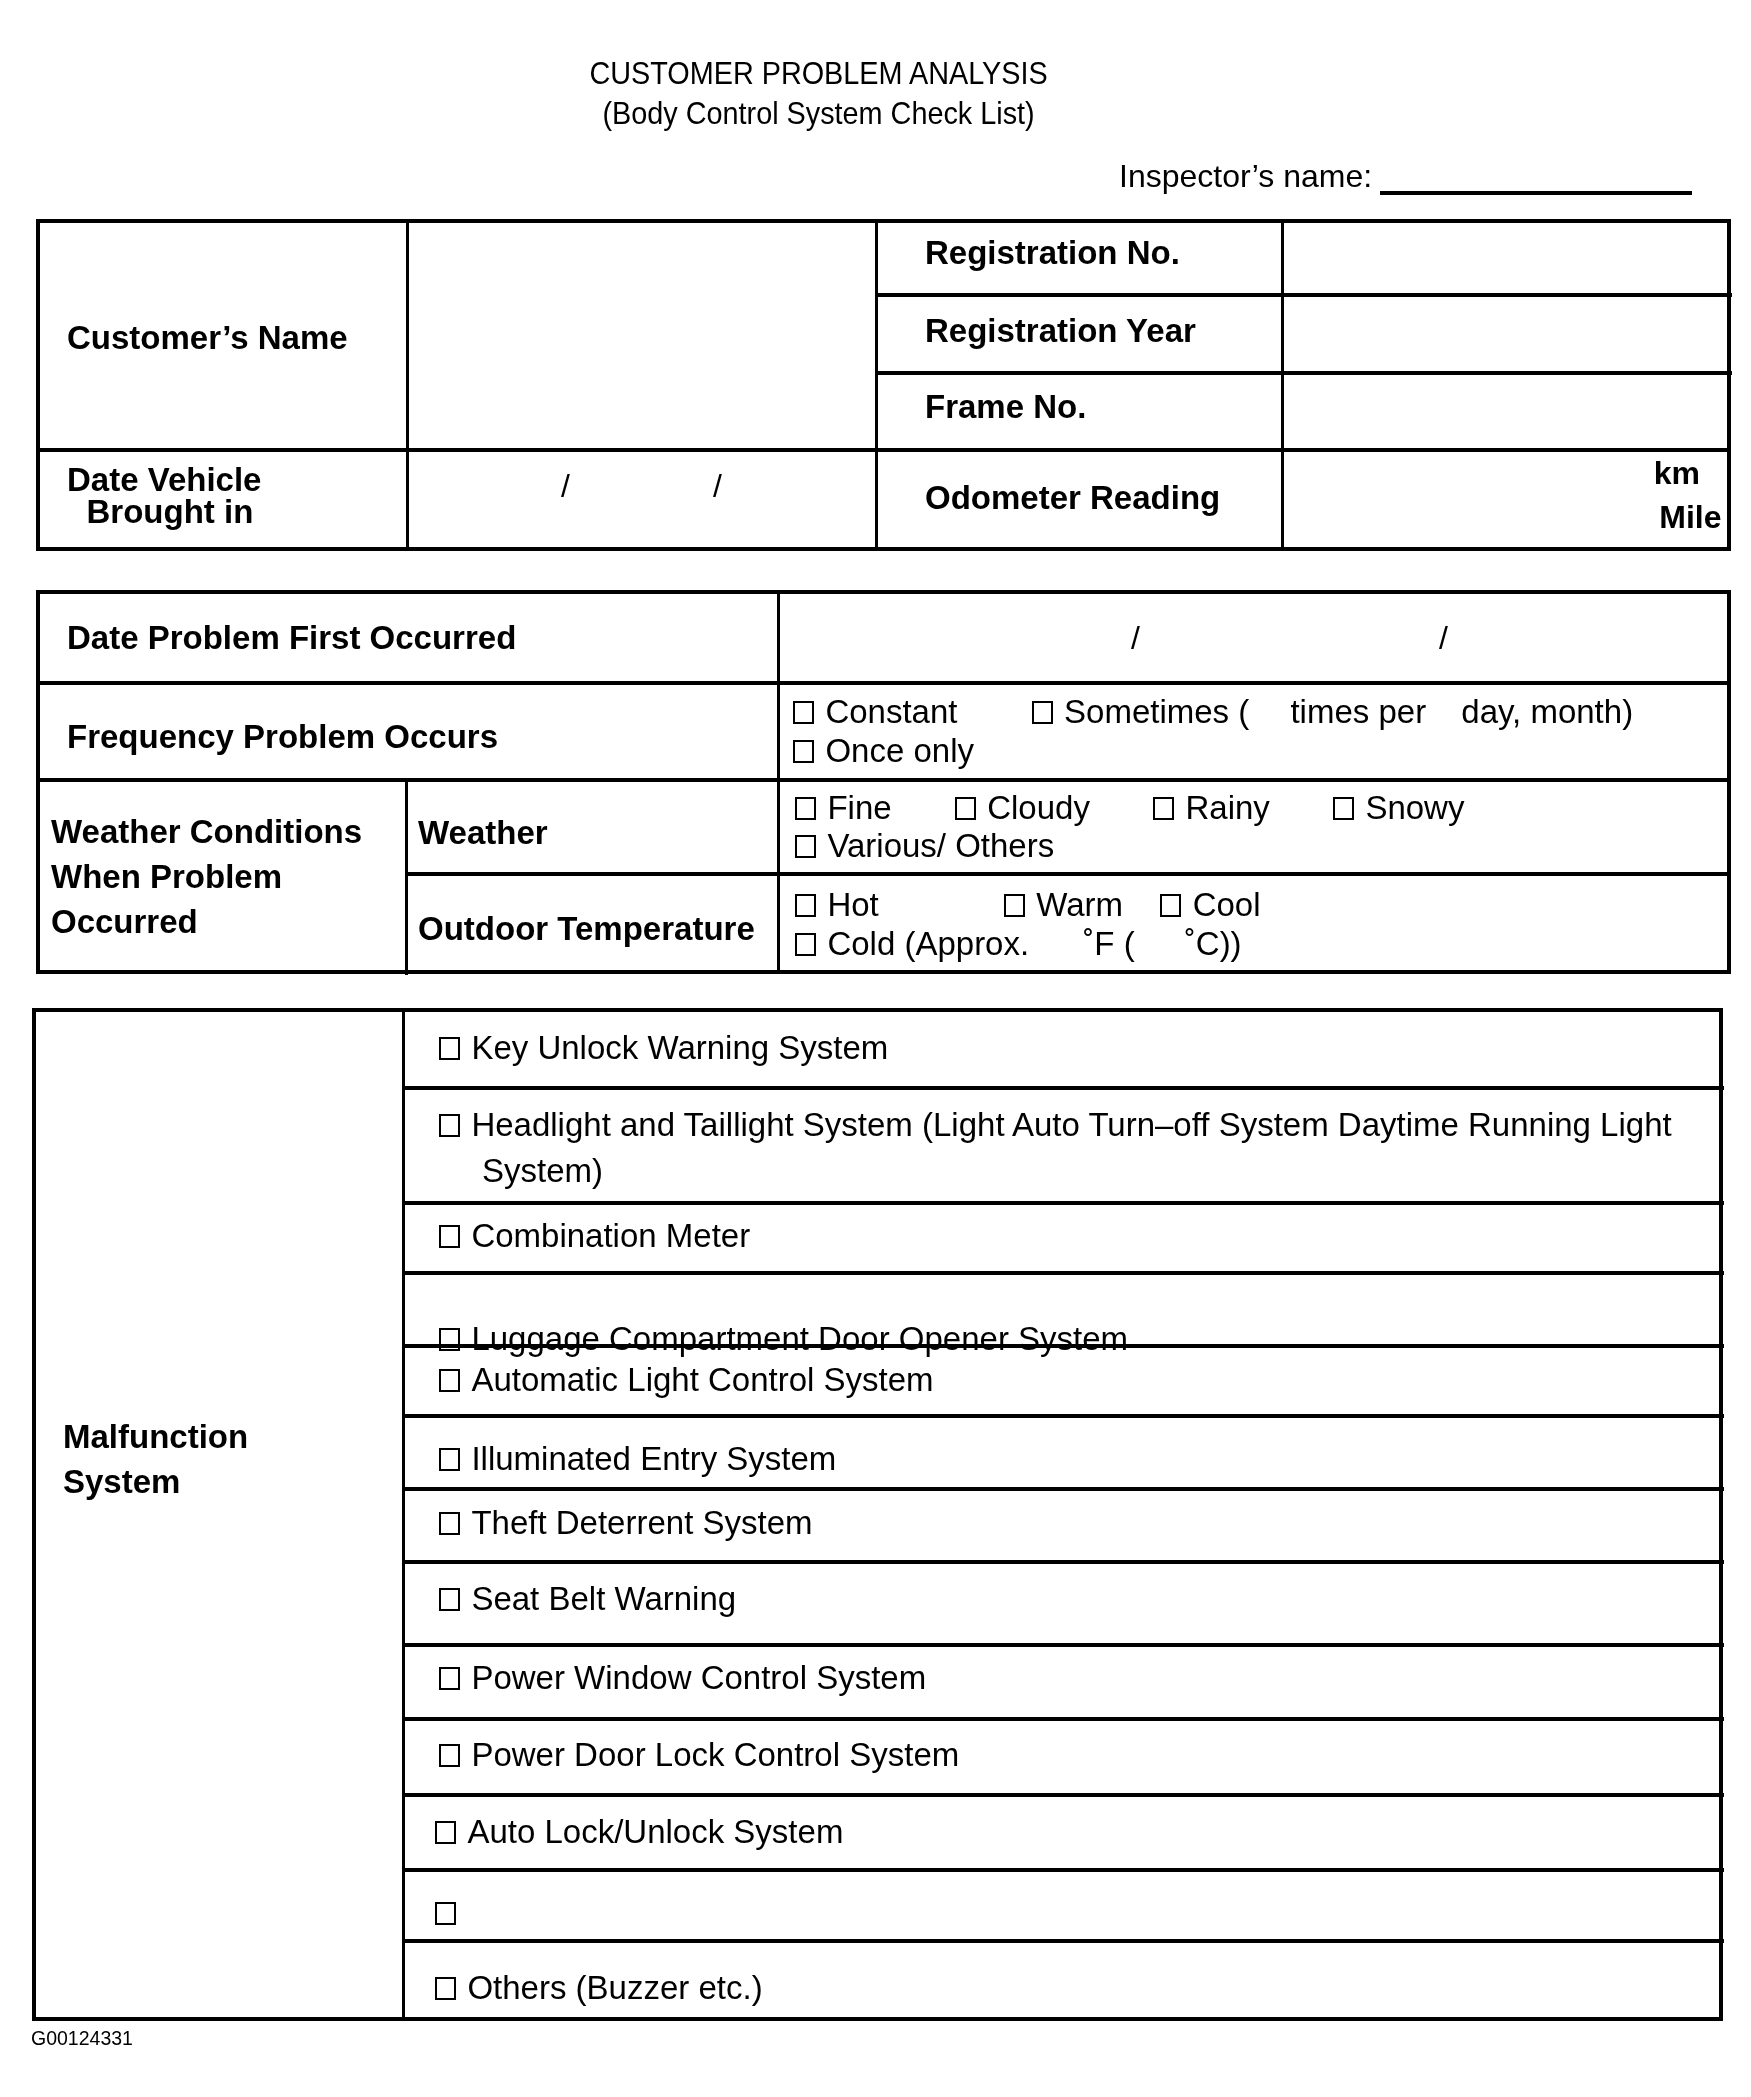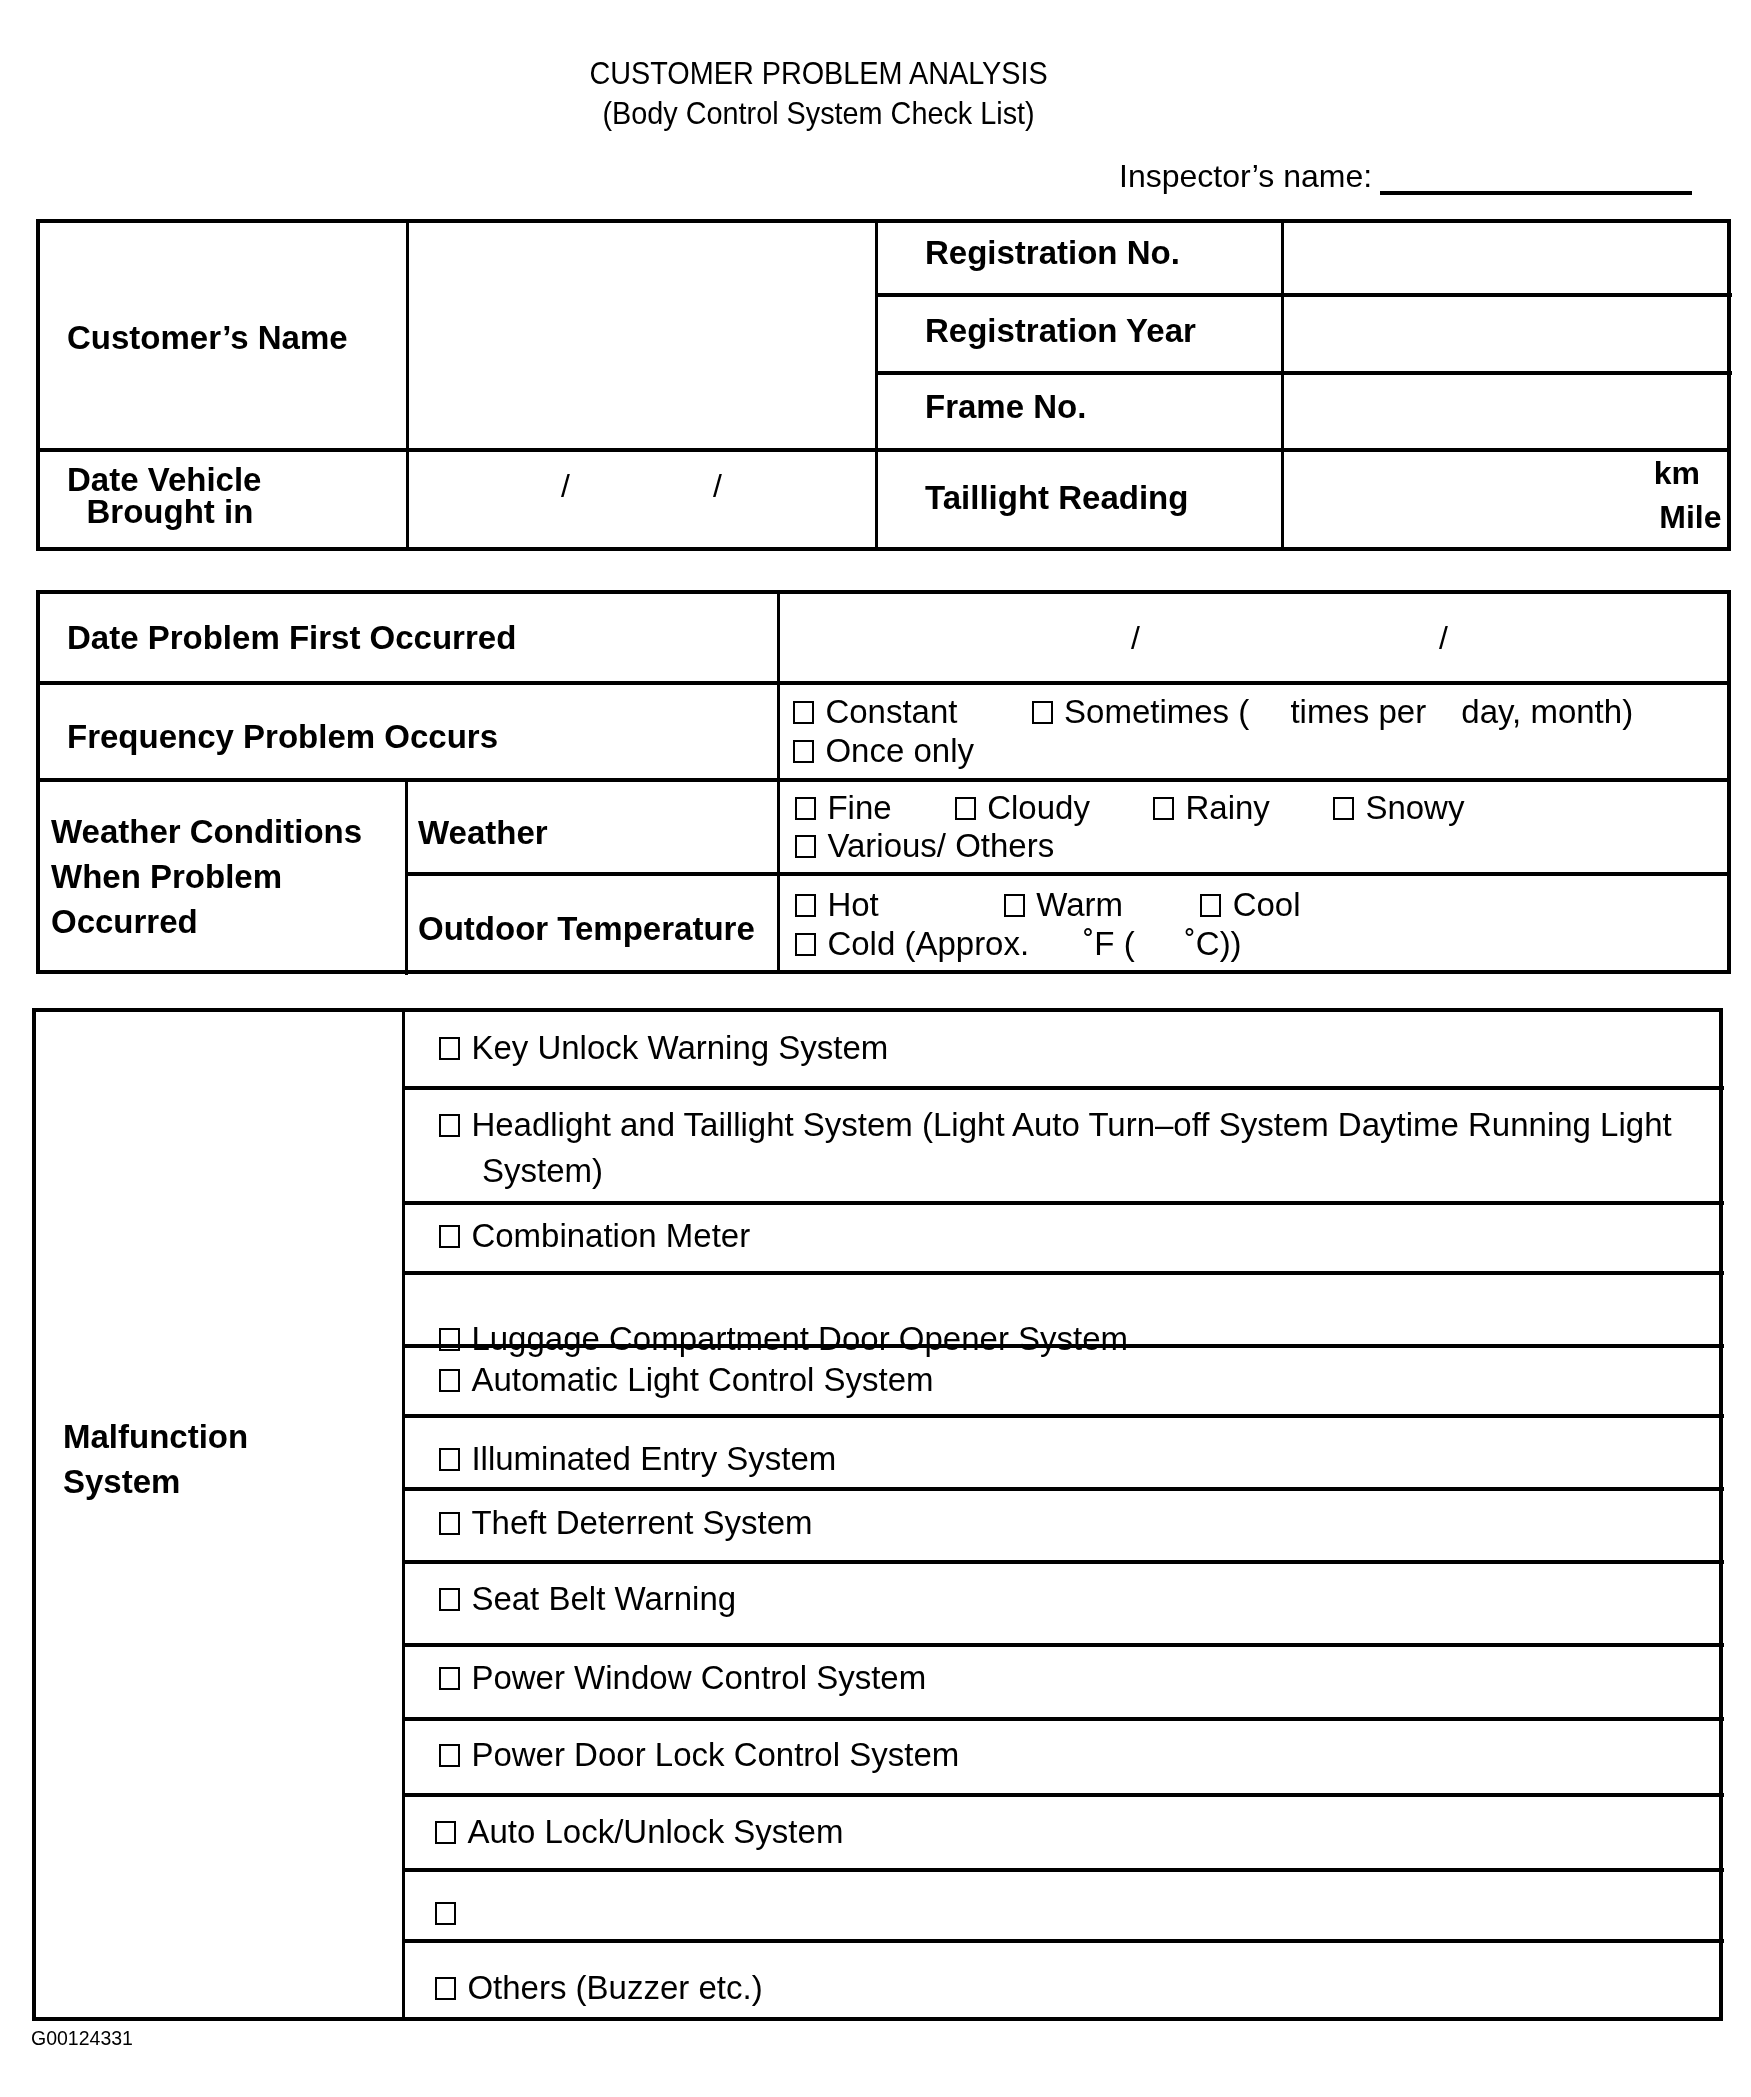--- a/index.html
+++ b/index.html
@@ -46,21 +46,21 @@
   <span class="slash" style="left:151px; top:16px;">/</span>
   <span class="slash" style="left:303px; top:16px;">/</span>
 </div>
 
 <div class="lbl" style="left:925px; top:231px;">Registration No.</div>
 <div class="abs" style="left:1286px; top:223px; width:442px; height:70px;"></div>
 <div class="lbl" style="left:925px; top:309px;">Registration Year</div>
 <div class="abs" style="left:1286px; top:298px; width:442px; height:73px;"></div>
 <div class="lbl" style="left:925px; top:385px;">Frame No.</div>
 <div class="abs" style="left:1286px; top:375px; width:442px; height:72px;"></div>
-<div class="lbl" style="left:925px; top:476px;">Taillight Reading</div>
+<div class="lbl" style="left:925px; top:476px;">Odometer Reading</div>
 <div class="abs" style="left:1286px; top:452px; width:442px; height:96px;">
   <span class="abs" style="right:28px; top:3.2px; font-weight:bold; font-size:32px;">km</span>
   <span class="abs" style="right:6.5px; top:47px; font-weight:bold; font-size:32px;">Mile</span>
 </div>
 
 <div class="tbl" style="left:36px; top:590px; width:1695px; height:384px;"></div>
 <div class="vl" style="left:777px; top:590px; height:384px;"></div>
 <div class="vl" style="left:405px; top:781px; height:194px;"></div>
 <div class="hl" style="left:36px; top:681px; width:1695px;"></div>
 <div class="hl" style="left:36px; top:778px; width:1695px;"></div>
@@ -92,21 +92,21 @@
   <span class="opt" style="margin-left:54px;"><span class="cb"></span><span>Cloudy</span></span>
   <span class="opt" style="margin-left:54px;"><span class="cb"></span><span>Rainy</span></span>
   <span class="opt" style="margin-left:54px;"><span class="cb"></span><span>Snowy</span></span>
 </div>
 <div class="txt" style="left:795px; top:826px;"><span class="cb"></span><span>Various/ Others</span></div>
 
 <div class="lbl" style="left:418px; top:907px;">Outdoor Temperature</div>
 <div class="txt" style="left:795px; top:885px;">
   <span class="opt"><span class="cb"></span><span>Hot</span></span>
   <span class="opt" style="margin-left:68px;padding-left:48px;"><span class="cb"></span><span>Warm</span></span>
-  <span class="opt" style="margin-left:68px;"><span class="cb"></span><span>Cool</span></span>
+  <span class="opt" style="margin-left:28px;"><span class="cb"></span><span>Cool</span></span>
 </div>
 <div class="txt" style="left:795px; top:924px;">
   <span class="cb"></span><span>Cold (Approx.</span>
   <span style="margin-left:45px;">˚F (</span>
   <span style="margin-left:41px;">˚C))</span>
 </div>
 
 <div class="tbl" style="left:32px; top:1008px; width:1691px; height:1013px;"></div>
 <div class="vl" style="left:402px; top:1008px; height:1013px;"></div>
 <div class="hl" style="left:402px; top:1086px; width:1322px;"></div>

